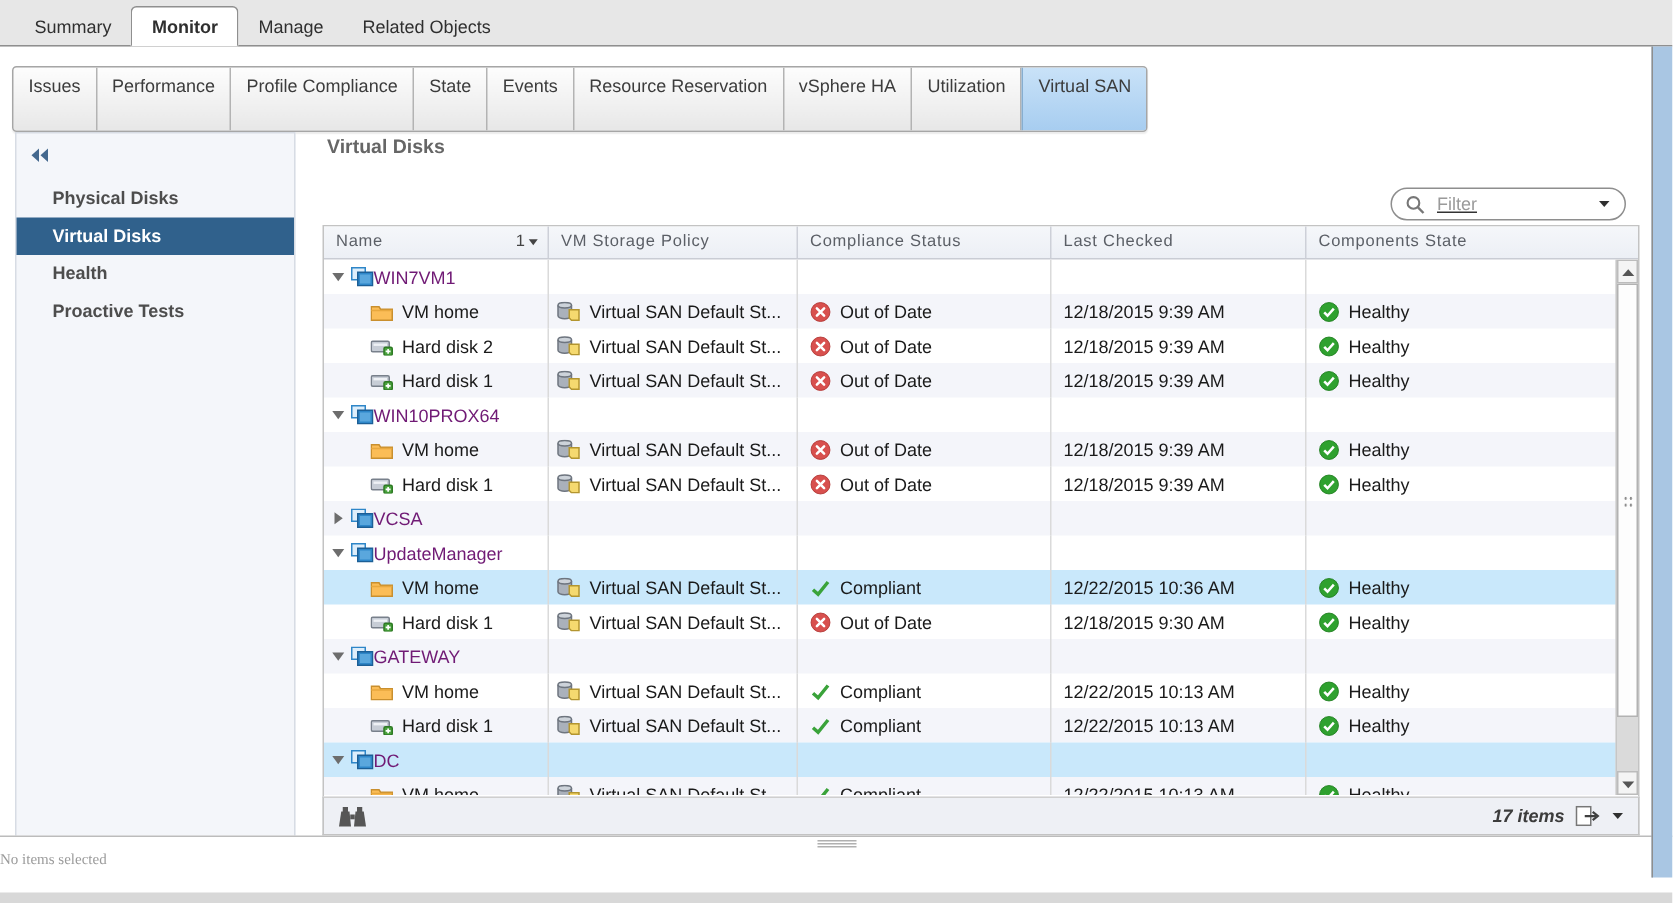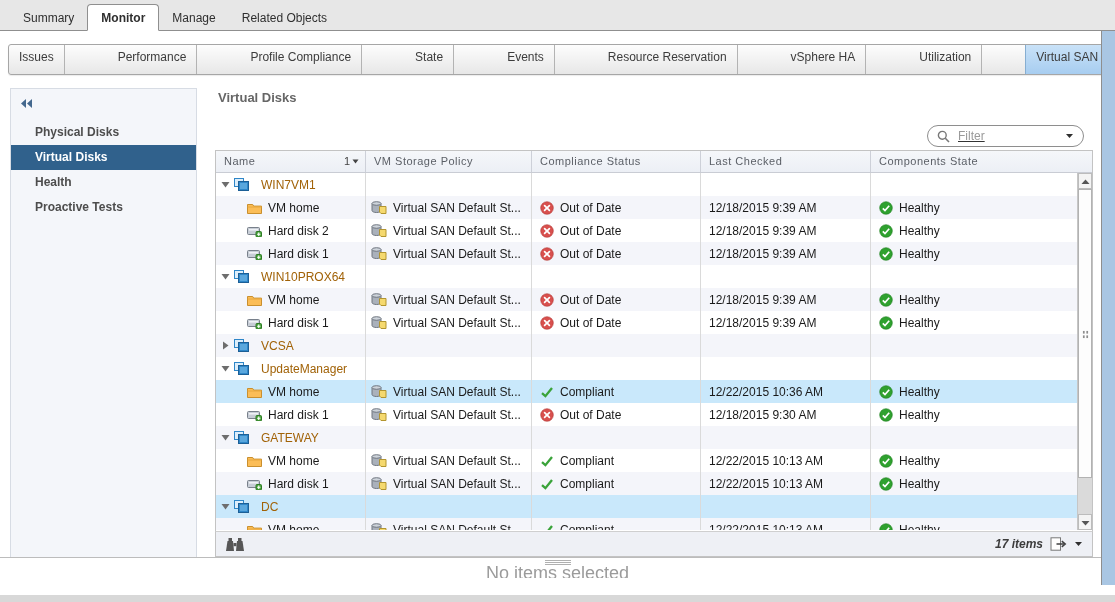--- a/index.html
+++ b/index.html
@@ -9,23 +9,23 @@
     background:#fff; font-family:"Liberation Sans", sans-serif; font-size:12px; color:#333;
   }
   
   .tabbar { position:absolute; left:0; top:0; width:1115px; height:31px;
     background:#e7e7e7; border-bottom:1px solid #8f8f8f;
     display:flex; align-items:flex-end; padding-left:10px; }
   .tab { height:24px; line-height:24px; padding:0 13px; color:#2f2f2f; position:relative; }
   .tab.active { background:#fff; border:1px solid #8f8f8f; border-bottom:1px solid #fff;
     border-radius:4px 4px 0 0; font-weight:bold; margin-bottom:-1px; height:27px; line-height:26px; z-index:2; }
   
-  .toolbar { position:absolute; left:8px; top:44px; height:31px; display:flex;
+  .toolbar { position:absolute; left:8px; top:44px; height:44px; display:flex;
     border:1px solid #a6a6a6; border-radius:3px; overflow:hidden;
-    background:linear-gradient(#fdfdfd,#e7e7e7); box-shadow:0 1px 1px rgba(0,0,0,0.08);gap:43px; }
+    background:linear-gradient(#fdfdfd,#e7e7e7); box-shadow:0 1px 1px rgba(0,0,0,0.08); }
   .tbtn { padding:0 10px; line-height:25px; color:#3c3c3c; border-right:1px solid #b3b3b3; white-space:nowrap; }
   .tbtn:last-child { border-right:none; }
   .tbtn.active { background:linear-gradient(#c9e2f8,#a7cdf0); border-left:1px solid #86aed1; }
   
   .sidebar { position:absolute; left:10px; top:88px; width:187px; height:490px;
     background:#f4f6fa; border:1px solid #d7dce4; }
   .collapse-btn { margin:9px 0 8px 9px; display:inline-block; cursor:pointer; }
   .side-item { height:25px; line-height:25px; padding-left:24px; font-weight:bold; color:#4d4d4d; cursor:pointer; }
   .side-item.selected { background:#30618c; color:#fff; }
   
@@ -48,21 +48,21 @@
   .sortind { position:absolute; right:6px; top:0; display:flex; align-items:center; gap:2px;
     letter-spacing:0; color:#444; height:21px; }
   .tbody { position:relative; height:357px; overflow:hidden; }
   .tr { display:flex; height:23px; }
   .tr.alt { background:#f4f5fa; }
   .tr.selected { background:#c9e8fb; }
   .td { border-right:1px solid #dadada; height:23px; display:flex; align-items:center;
     color:#1a1a1a; overflow:hidden; white-space:nowrap; padding-left:8px; }
   .td.c4 { border-right:none; }
   .td .lbl { margin-left:6px; }
-  .vmname { color:#a16207; margin-left:12px; }
+  .vmname { color:#701a75; margin-left:0; }
   .indent { display:inline-block; width:26px; flex:none; }
   .arrow { display:inline-block; width:13px; flex:none; cursor:pointer; }
   .ic { display:inline-flex; align-items:center; flex:none; }
   .ic svg { display:block; }
   
   .scrollbar { position:absolute; right:0; top:0; width:15px; height:357px;
     background:#ececec; border-left:1px solid #c6c6c6; }
   .sb-up, .sb-down { position:absolute; left:0; width:14px; height:16px; background:#f4f4f4;
     border:1px solid #bcbcbc; text-align:center; line-height:14px; cursor:pointer; }
   .sb-up { top:0; } .sb-down { bottom:0; }
@@ -76,21 +76,21 @@
   .tfooter { position:absolute; left:215px; top:531px; width:878px; height:26px;
     background:#eef0f5; border:1px solid #c3c3c3; border-top:1px solid #cfcfcf;
     display:flex; align-items:center; padding:0 9px; gap:7px; }
   .tfooter .spacer { flex:1; }
   .items-count { font-weight:bold; color:#3c3c3c;font-style:italic; }
   
   .bottom-panel { position:absolute; left:0; top:557px; width:1115px; height:38px;
     background:#fff; border-top:1px solid #bcbcbc; }
   .drag-handle { width:26px; height:1px; background:#b0b0b0;
     box-shadow:0 2px 0 #b0b0b0, 0 4px 0 #b0b0b0; margin:2px auto 5px; cursor:row-resize; }
-  .nosel { text-align:center; color:#9b9b9b; font-size:18px; height:12px; overflow:hidden; line-height:15px; }
+  .nosel { text-align:left; color:#9b9b9b; font-size:10px; height:12px; overflow:hidden; line-height:15px;font-family:Liberation Serif, serif; }
   .bottom-strip { position:absolute; left:0; top:595px; width:1115px; height:7px; background:#d8d8d8; }
   .right-strip { position:absolute; left:1101px; top:31px; width:14px; height:554px;
     background:#a9c6e3; border-left:1px solid #8e8e8e; }
 </style>
 </head>
 <body>
 
 <div class="tabbar">
     <span class="tab">Summary</span>
     <span class="tab active">Monitor</span>

